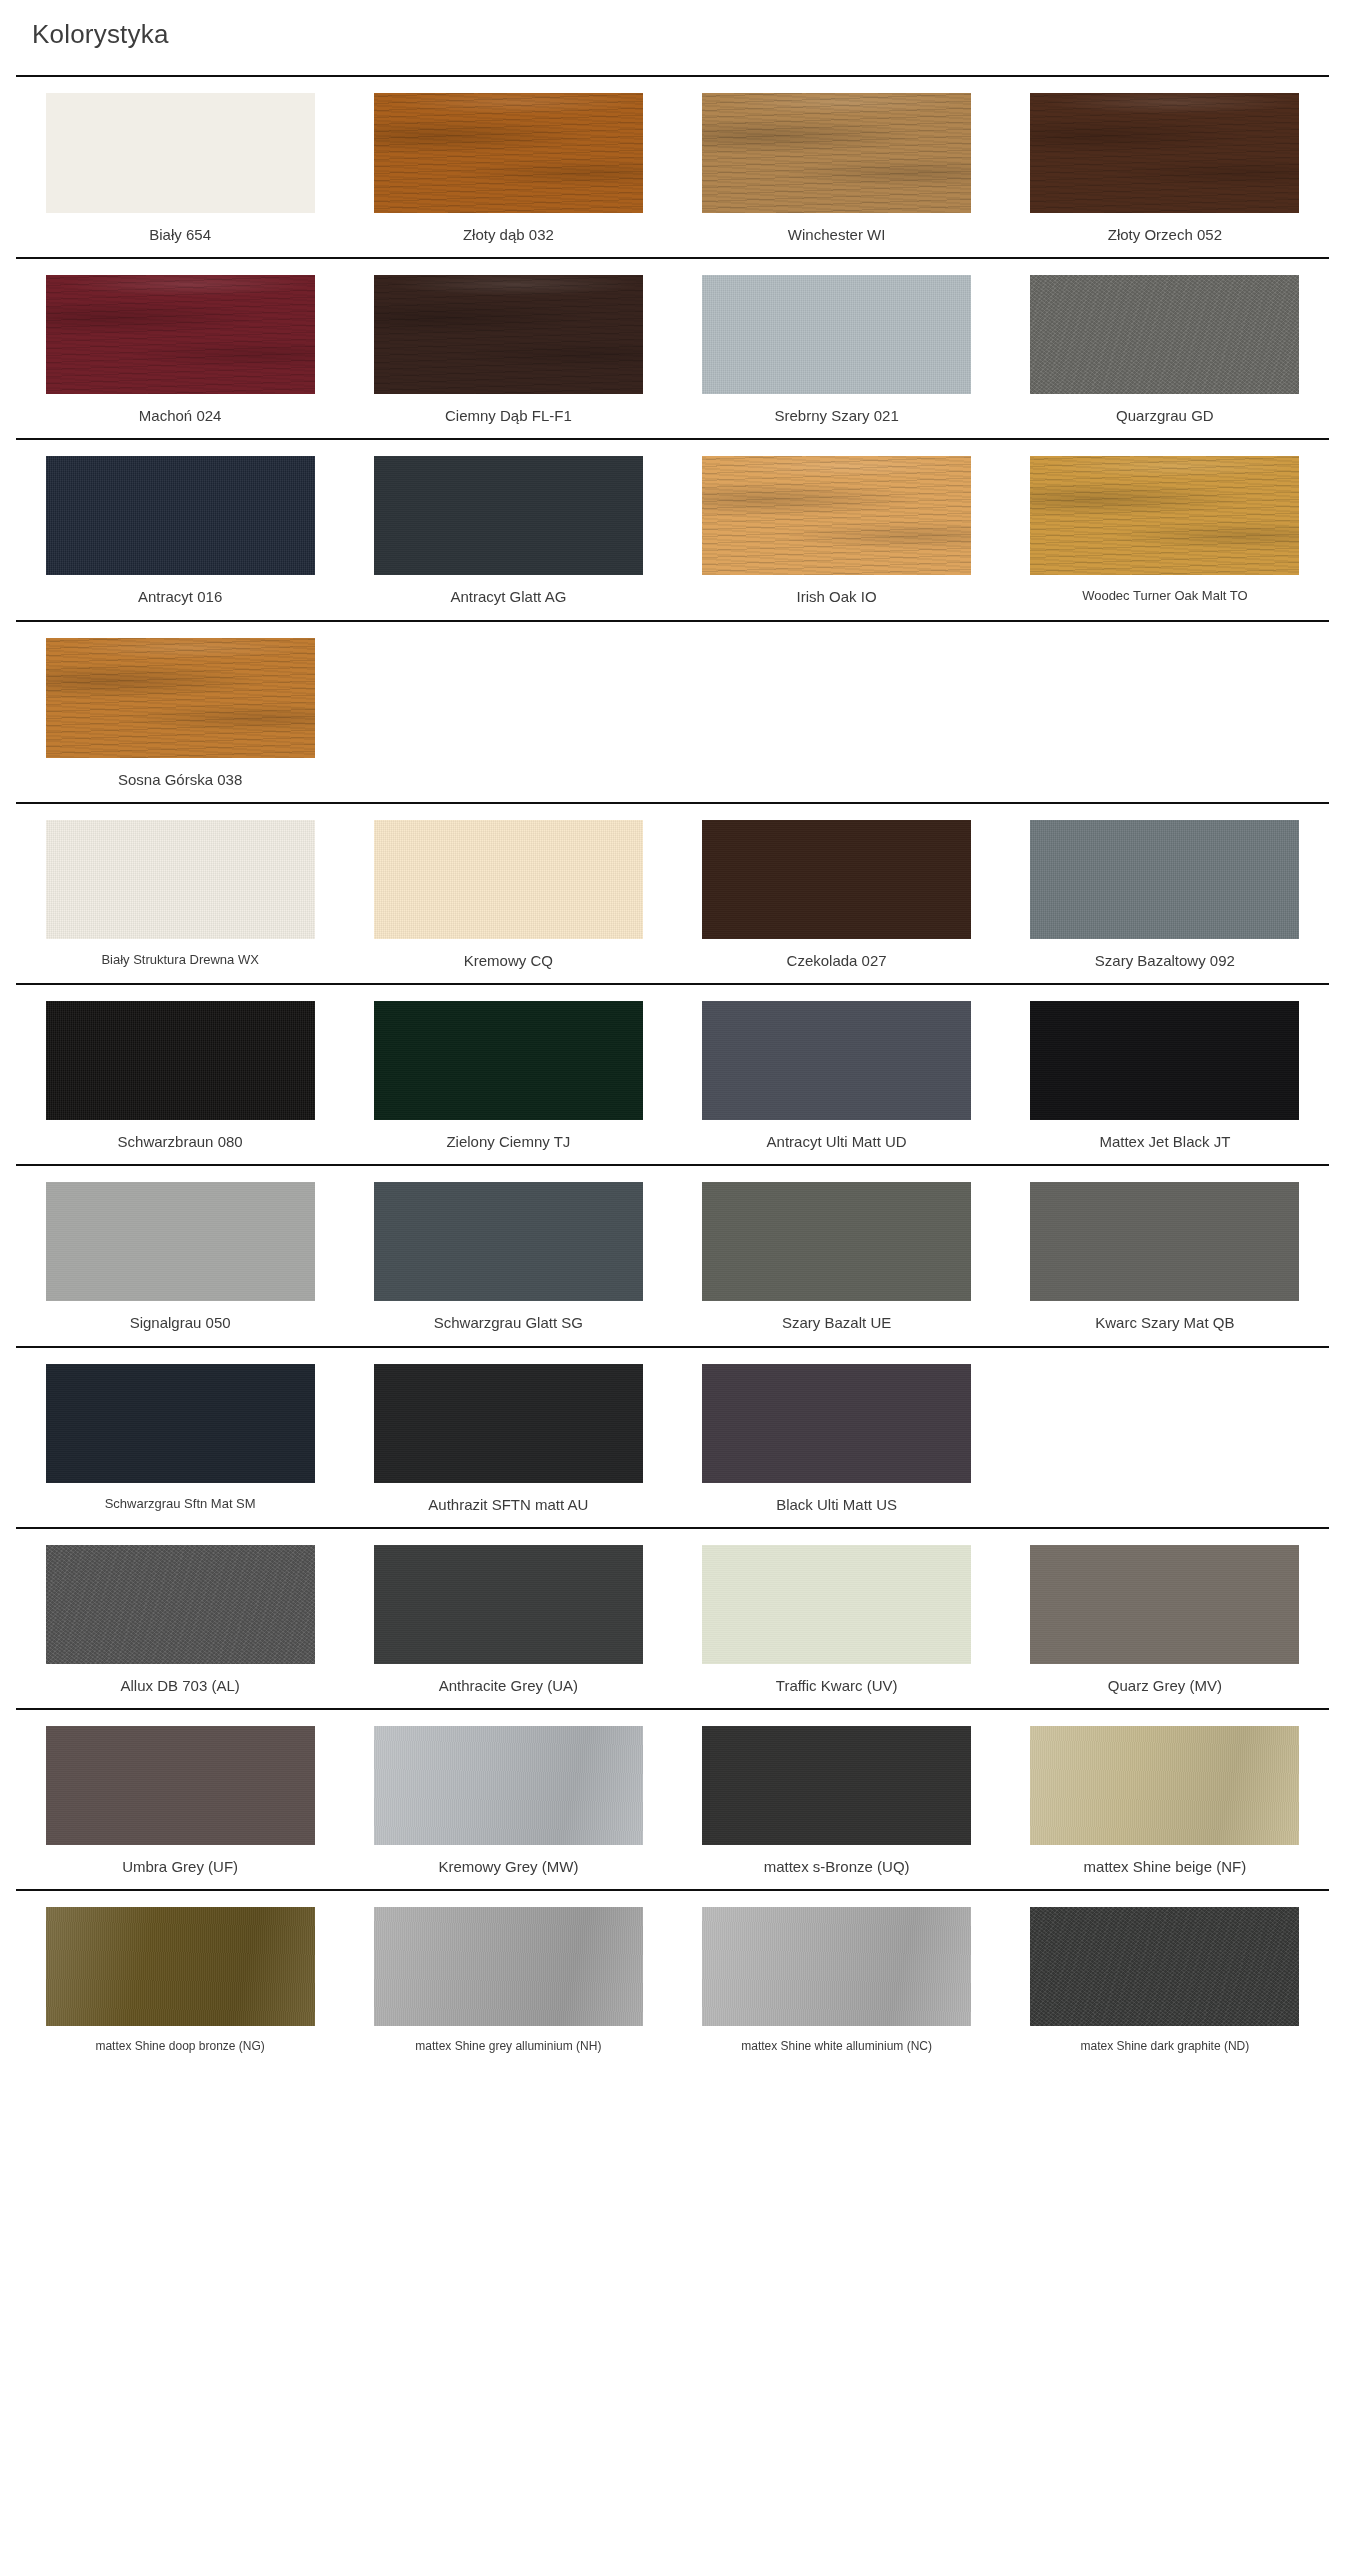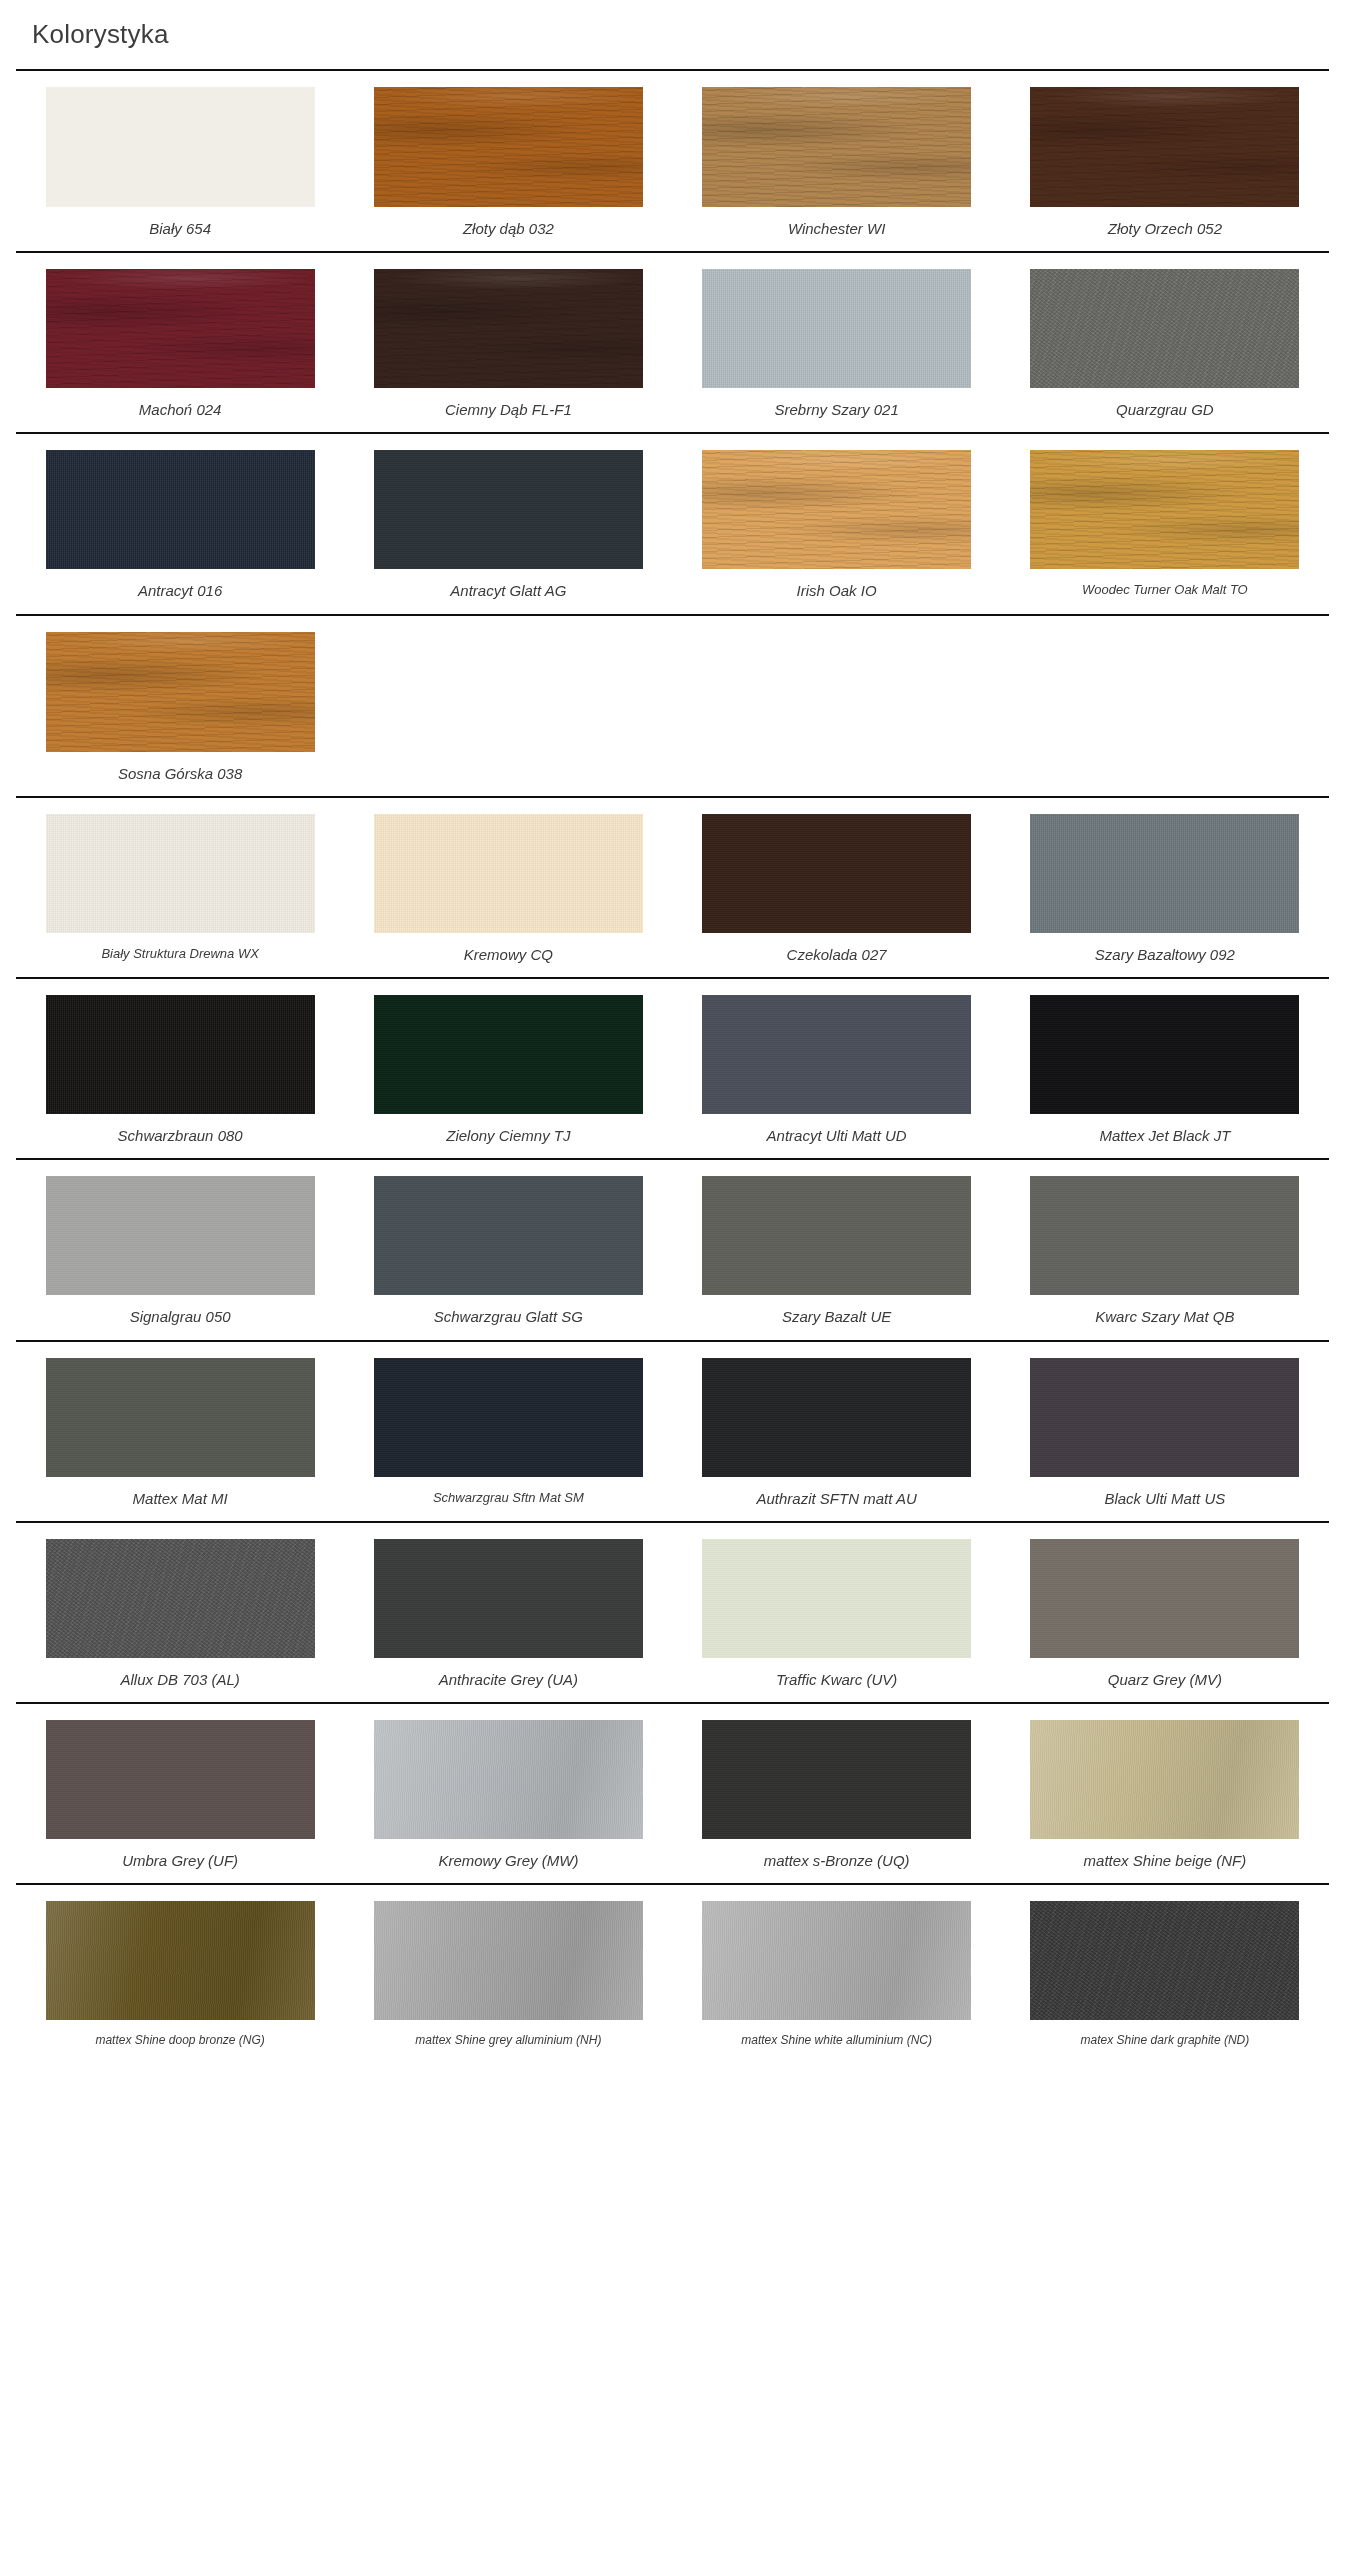--- a/index.html
+++ b/index.html
@@ -26,22 +26,21 @@
     font-size: 26px;
     font-weight: 400;
     color: #3d3d3d;
     letter-spacing: 0.2px;
     margin: 0;
     padding: 18px 0 0 16px;
     line-height: 1.3;
   }
 
   .swatch-groups {
-    margin-top: 17px;
-    font-style: italic;
+    margin-top: 23px;
   }
 
   .group {
     border-top: 2px solid #0f0f0f;
     padding: 0;
   }
 
   .group-row {
     display: flex;
     flex-wrap: nowrap;
@@ -324,24 +323,20 @@
           </div>
           <div class="cell">
             <div class="swatch tall tex-matte" title="Kwarc Szary Mat QB" style="background-color: rgb(98, 98, 94);"></div>
             <div class="cell-label">Kwarc Szary Mat QB</div>
           </div>
         </div>
       </div>
       <div class="group">
         <div class="group-row">
           <div class="cell">
-            <div class="swatch tall tex-matte" title="Mattex Mat MI" style="background-color: rgb(85, 88, 80);"></div>
-            <div class="cell-label">Mattex Mat MI</div>
-          </div>
-          <div class="cell">
             <div class="swatch tall tex-matte" title="Schwarzgrau Sftn Mat SM" style="background-color: rgb(30, 37, 46);"></div>
             <div class="cell-label sm">Schwarzgrau Sftn Mat SM</div>
           </div>
           <div class="cell">
             <div class="swatch tall tex-matte" title="Authrazit SFTN matt AU" style="background-color: rgb(35, 36, 37);"></div>
             <div class="cell-label">Authrazit SFTN matt AU</div>
           </div>
           <div class="cell">
             <div class="swatch tall tex-matte" title="Black Ulti Matt US" style="background-color: rgb(66, 59, 67);"></div>
             <div class="cell-label">Black Ulti Matt US</div>

